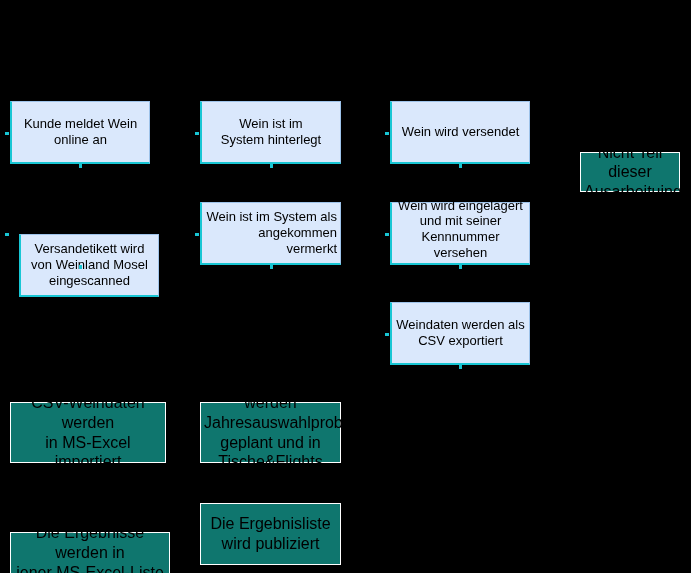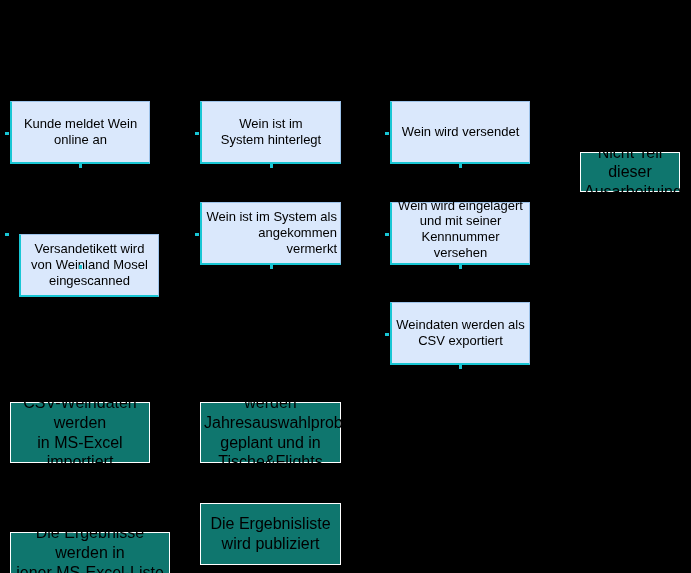--- a/index.html
+++ b/index.html
@@ -86,21 +86,21 @@
     </div>
     <div class="stub left" style="left: 5px; top: 132px;"></div>
     <div class="stub bottom" style="left: 79px; top: 164px;"></div>
     <div class="node digital" style="left: 19px; top: 202px; width: 140px; height: 63px; margin-top: 32px;">
       <span class="label">Versandetikett wird
 von Weinland Mosel
 eingescanned</span>
     </div>
     <div class="stub left" style="left: 5px; top: 233px;"></div>
     <div class="stub bottom" style="left: 79px; top: 265px;"></div>
-    <div class="node external" style="left: 10px; top: 402px; width: 140px; height: 61px;">
+    <div class="node external" style="left: 10px; top: 402px; width: 156px; height: 61px;">
       <span class="label">CSV-Weindaten werden
 in MS-Excel importiert</span>
     </div>
     <div class="node external" style="left: 10px; top: 532px; width: 160px; height: 61px;">
       <span class="label">Die Ergebnisse werden in
 jener MS-Excel-Liste
 vermerkt</span>
     </div>
     <div></div>
     <div class="node digital" style="left: 200px; top: 101px; width: 141px; height: 63px;">

